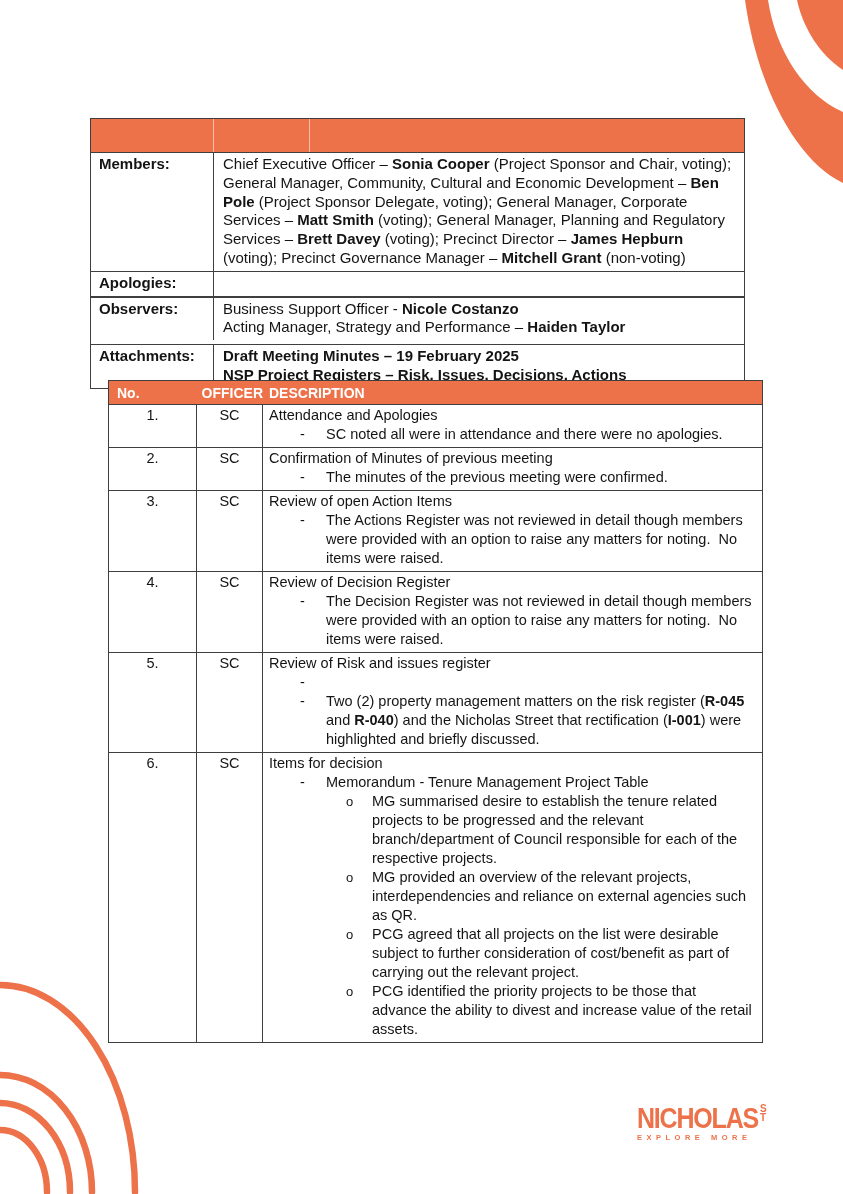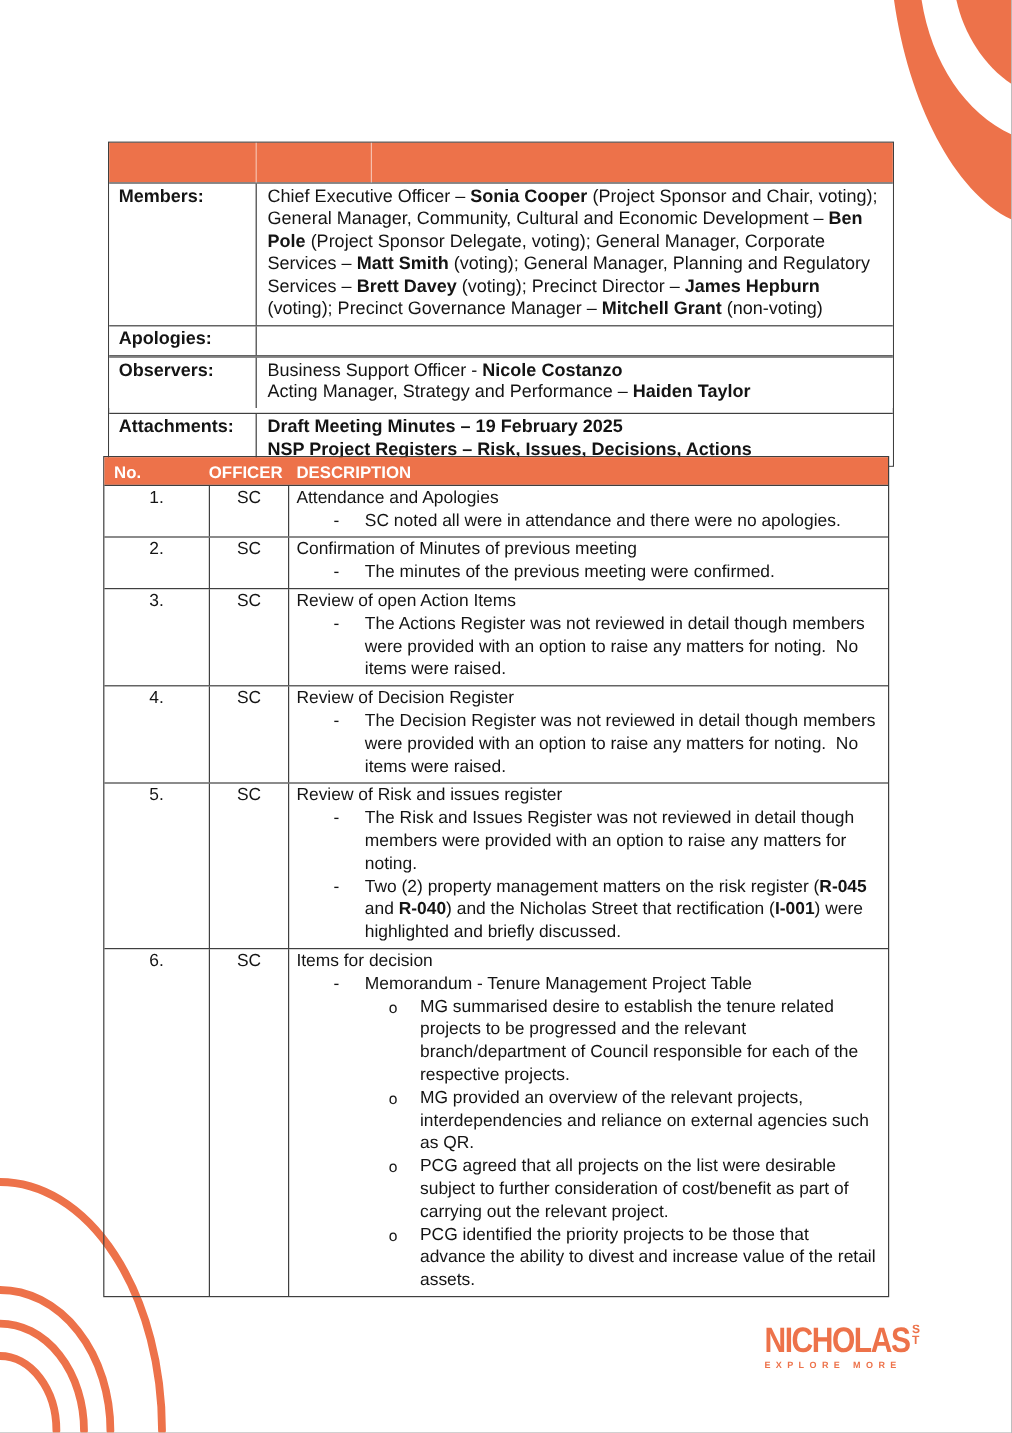--- a/index.html
+++ b/index.html
@@ -23,29 +23,29 @@
   .banner-row { display:grid; grid-template-columns:122px 96px 1fr; height:33px; background:var(--accent); }
   .banner-cell + .banner-cell { border-left:1px solid rgba(255,255,255,.55); }
   .i-row { display:grid; grid-template-columns:122px 1fr; border-top:1.4px solid var(--border); background:#fff; }
   .i-row.gap { margin-top:4px; }
   .i-row.gap-prev { border-bottom:1.4px solid var(--border); }
   .i-label { padding:2px 6px 3px 8px; font-weight:bold; line-height:18.8px; }
   .i-content { border-left:1.4px solid var(--border); padding:2px 10px 3px 9px; line-height:18.8px; }
   .i-content p { margin:0; min-height:18.8px; }
   
   .minutes-table {
-    position:absolute; left:86px; top:380px; width:655px;
+    position:absolute; left:108px; top:380px; width:655px;
     border:1.4px solid var(--border); font-size:14.5px;
   }
   .m-header {
     display:grid; grid-template-columns:87px 67px 1fr; height:23px;
     background:var(--accent); color:#fff; font-weight:bold; font-size:14px; align-items:center;
   }
   .m-header .h-no { padding-left:8px; }
-  .m-header .h-off { text-align:left; }
+  .m-header .h-off { text-align:right; }
   .m-header .h-desc { padding-left:6px; }
   .m-row { display:grid; grid-template-columns:87px 67px 1fr; border-top:1.3px solid var(--border); line-height:19px; }
   .c-no { text-align:center; padding-top:1px; }
   .c-off { text-align:center; padding-top:1px; border-left:1.3px solid var(--border); border-right:1.3px solid var(--border); }
   .c-desc { padding:1px 8px 3px 6px; }
   .item { display:flex; }
   .item .mk { flex:none; width:26px; }
   .item.l1 .mk { margin-left:31px; }
   .item.l2 .mk { margin-left:77px; font-size:13px; }
   .item .tx { flex:1; }
@@ -167,21 +167,20 @@
             </div>
           </div>
         </div>
         <div class="m-row">
           <div class="c-no">5.</div>
           <div class="c-off">SC</div>
           <div class="c-desc">
             <div class="d-title">Review of Risk and issues register</div>
             <div class="item l1">
               <span class="mk">-</span>
-              <span class="tx"><span>The Risk and Issues Register was not reviewed in detail though members were provided with an option to raise any matters for noting.</span></span>
             </div>
             <div class="item l1">
               <span class="mk">-</span>
               <span class="tx"><span>Two (2) property management matters on the risk register (</span><b>R-045</b><span> and </span><b>R-040</b><span>) and the Nicholas Street that rectification (</span><b>I-001</b><span>) were highlighted and briefly discussed.</span></span>
             </div>
           </div>
         </div>
         <div class="m-row">
           <div class="c-no">6.</div>
           <div class="c-off">SC</div>

